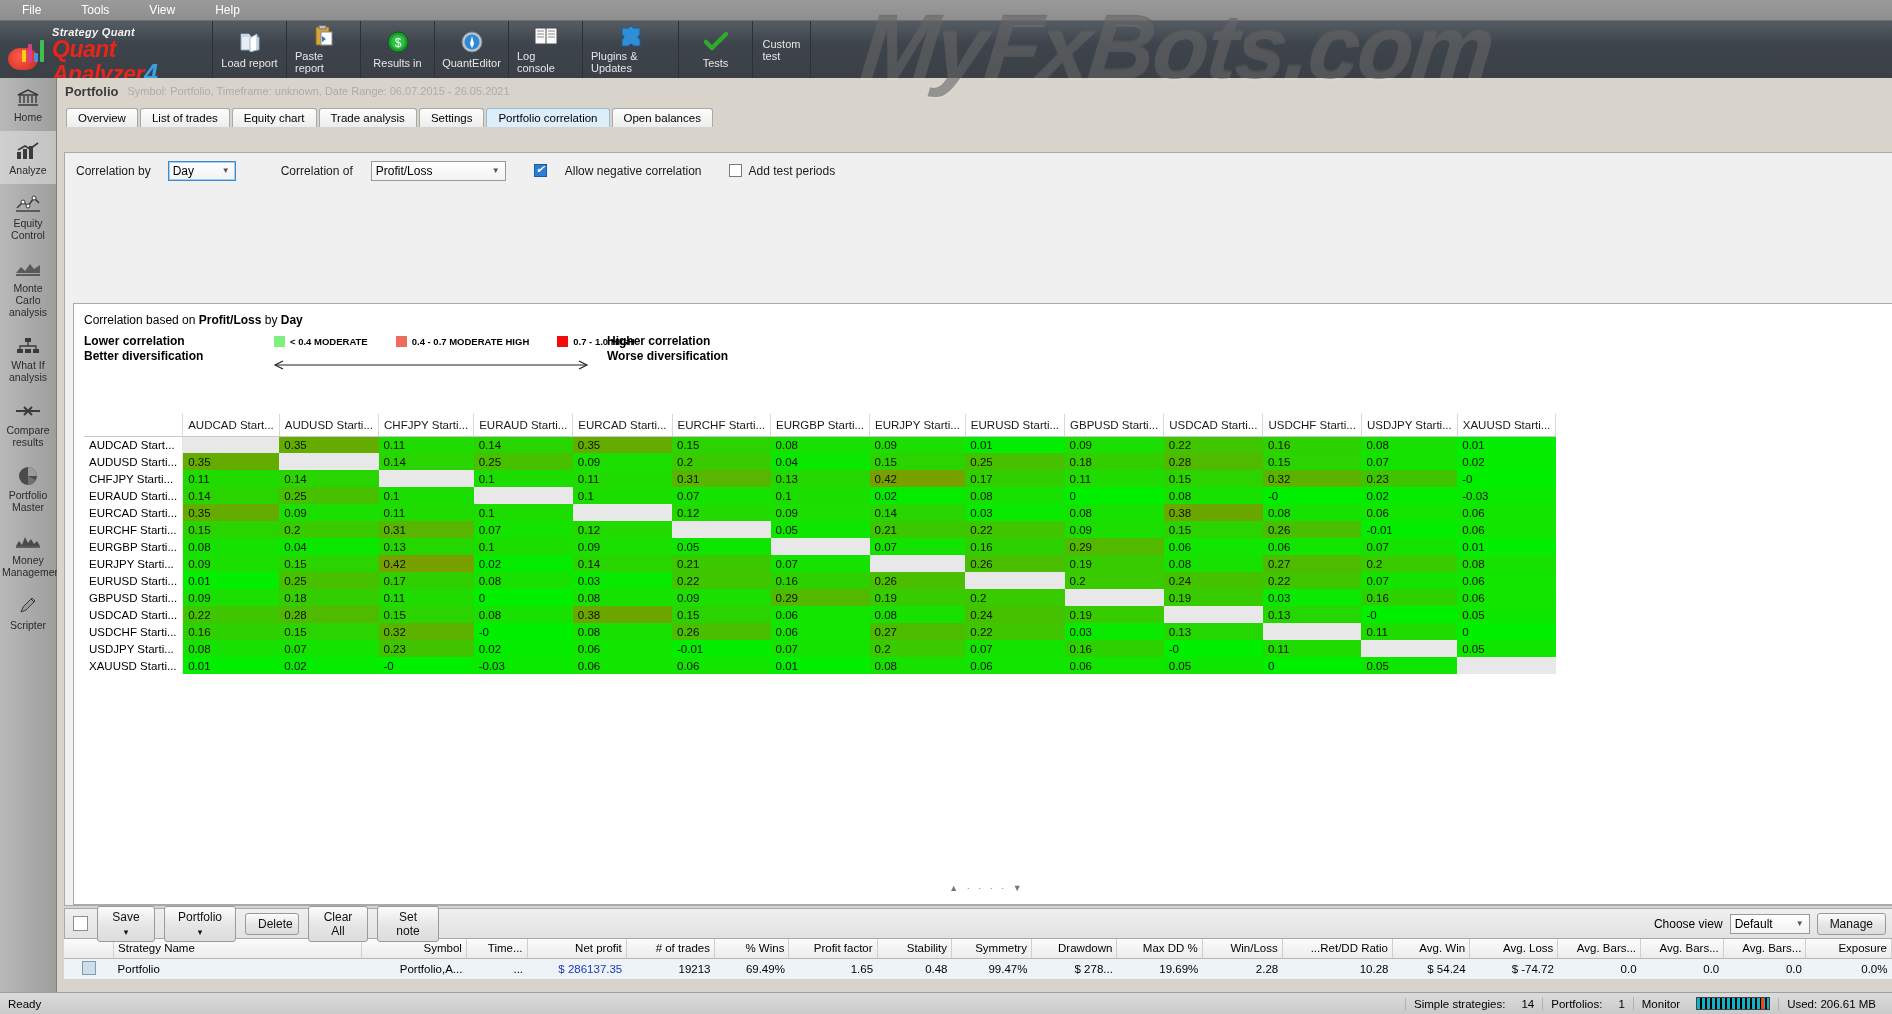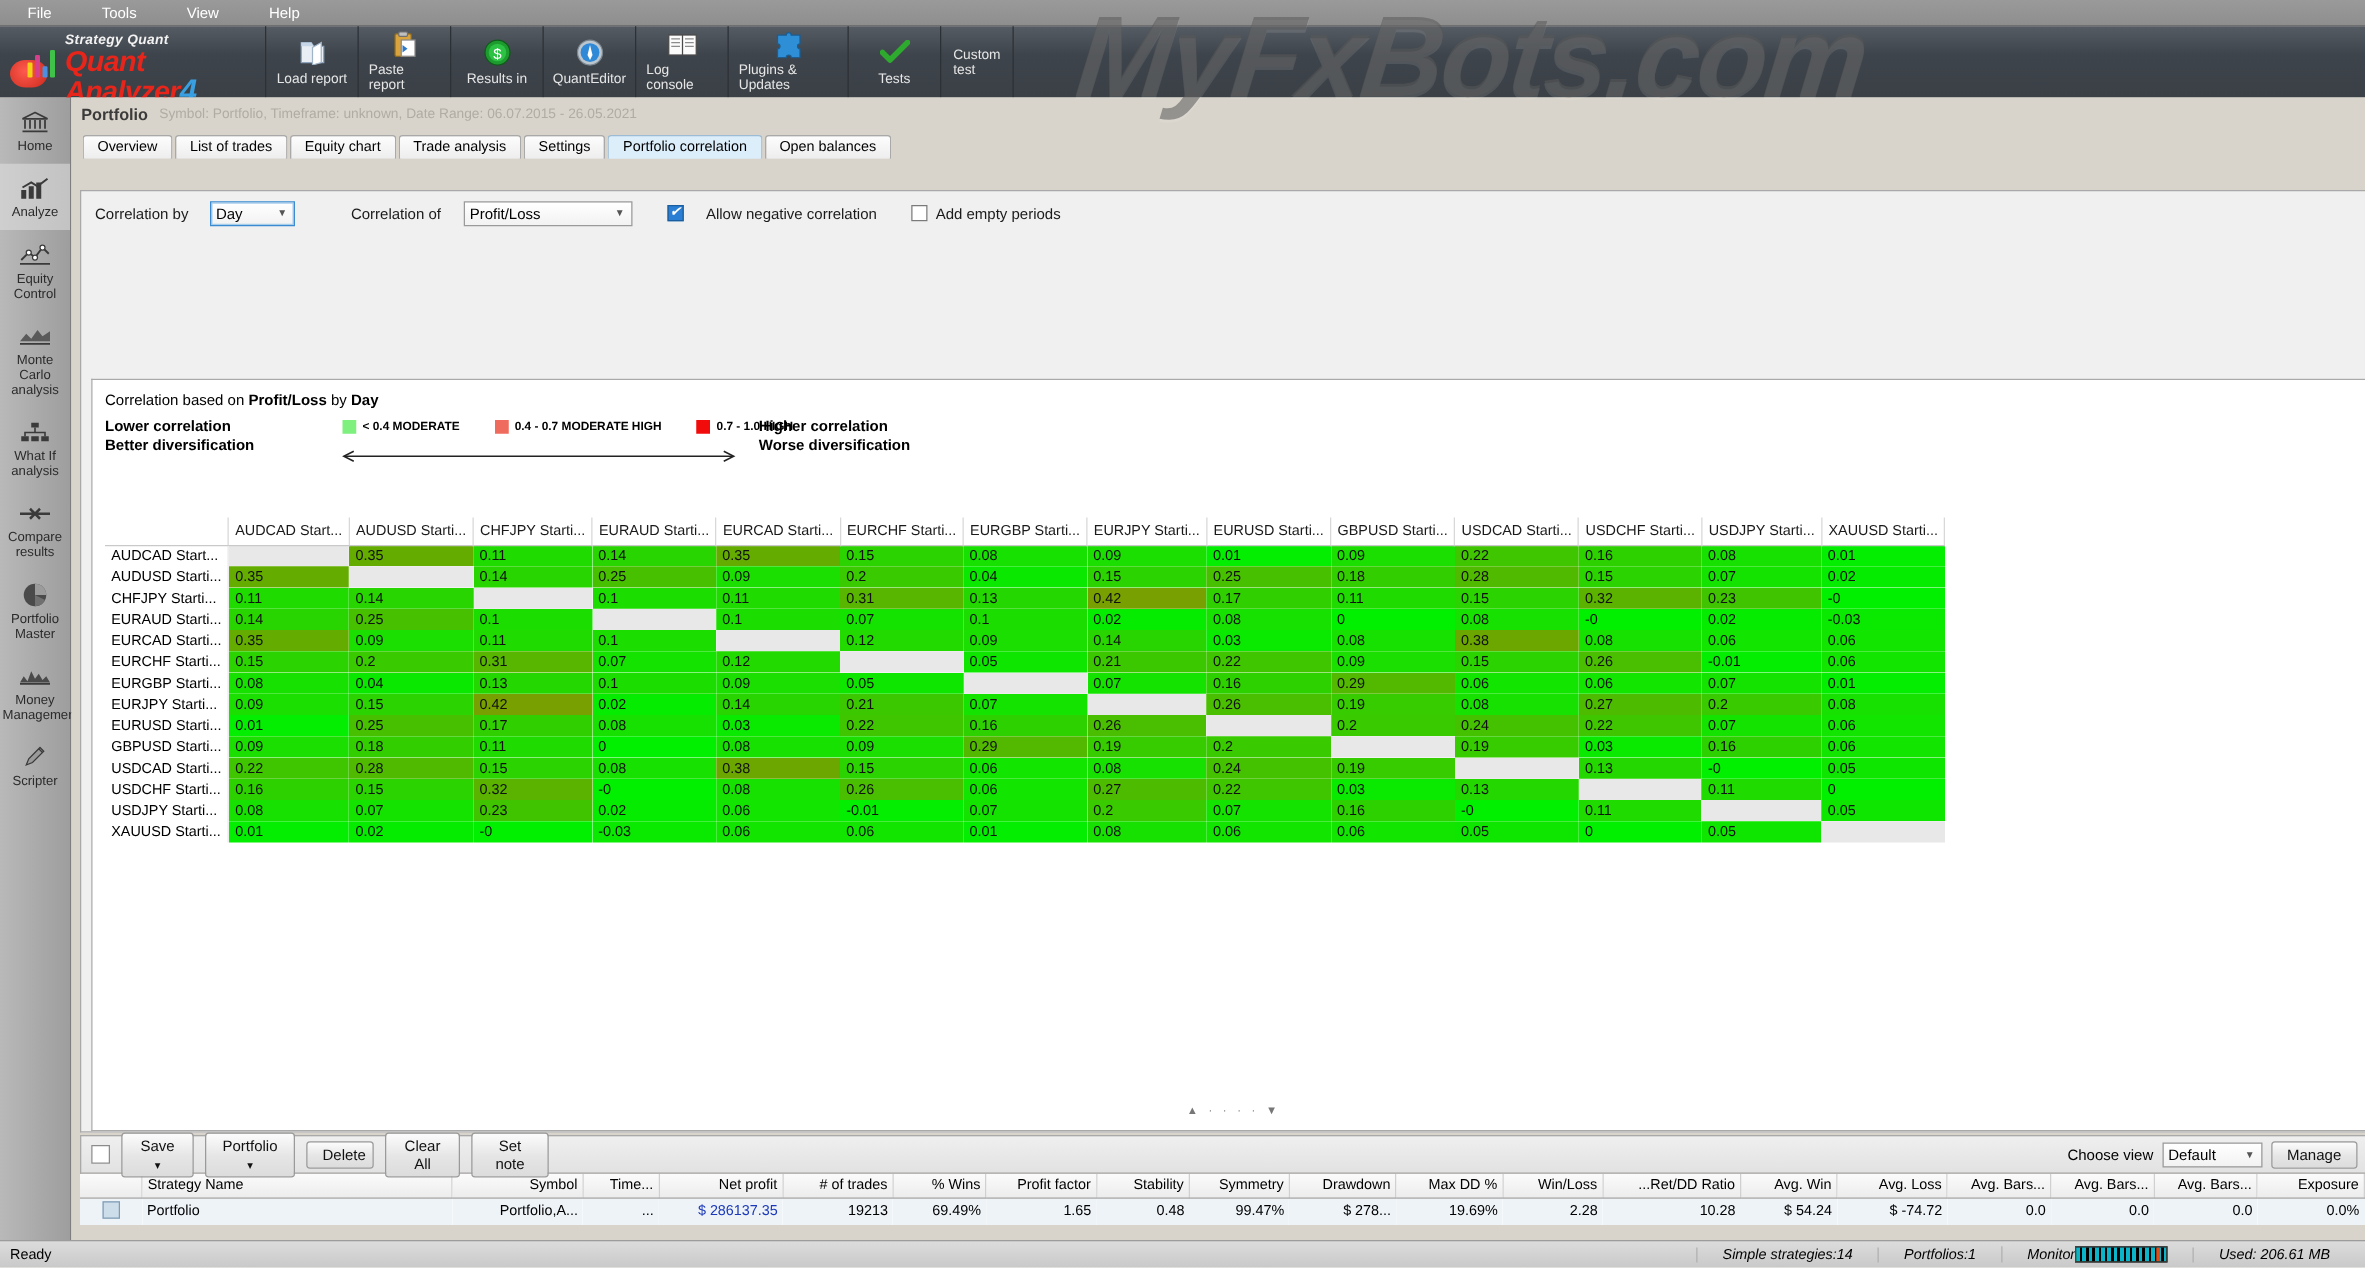--- a/index.html
+++ b/index.html
@@ -189,21 +189,21 @@
   table.strat td.money{ color:#1b39b8; }
   .selcb{ width:14px;height:14px;border:1px solid #7f9cb5;background:#cdddea;display:inline-block;}
 
   
   .status{
     position:absolute; left:0; right:0; bottom:0; height:22px;
     background:linear-gradient(#dcdcdc,#c9c9c9); border-top:1px solid #9c9c9c;
     display:flex; align-items:center; font-size:11.5px; padding:0 8px;
   }
   .status .sright{ margin-left:auto; display:flex; align-items:center; gap:0; }
-  .status .sseg{ padding:0 20px; border-left:1px solid #b0b0b0; display:flex; align-items:center; gap:0;font-style:italic;}
+  .status .sseg{ padding:0 8px; border-left:1px solid #b0b0b0; display:flex; align-items:center; gap:16px;}
   .monitor{
     width:74px;height:13px;background:#000;position:relative;overflow:hidden;border:1px solid #444;
   }
   .monitor .g{position:absolute;inset:0;background:
      repeating-linear-gradient(90deg,#0bb4c8 0 3px,#000 3px 5px),
      linear-gradient(#0bb4c8,#1fa02a);}
   .monitor .r{position:absolute;right:5px;top:0;bottom:0;width:3px;background:#e04b1a;}
 
   
   .wm{
@@ -462,21 +462,21 @@
       <div class="select" style="width:135px; margin-left:18px;">
         <span>Profit/Loss</span>
         <span class="caret">▼</span>
       </div>
       <span style="margin-left:28px; display:flex; align-items:center; gap:18px;">
         <i class="cb on"></i>
         <span class="lbl">Allow negative correlation</span>
       </span>
       <span style="margin-left:27px; display:flex; align-items:center; gap:7px;">
         <i class="cb"></i>
-        <span class="lbl">Add empty periods</span>
+        <span class="lbl">Add test periods</span>
       </span>
     </div>
 
 
 
     <div class="innerpanel">
 
       <div class="corrline">
         <span>Correlation based on </span><b>Profit/Loss</b><span> by </span><b>Day</b>
       </div>

